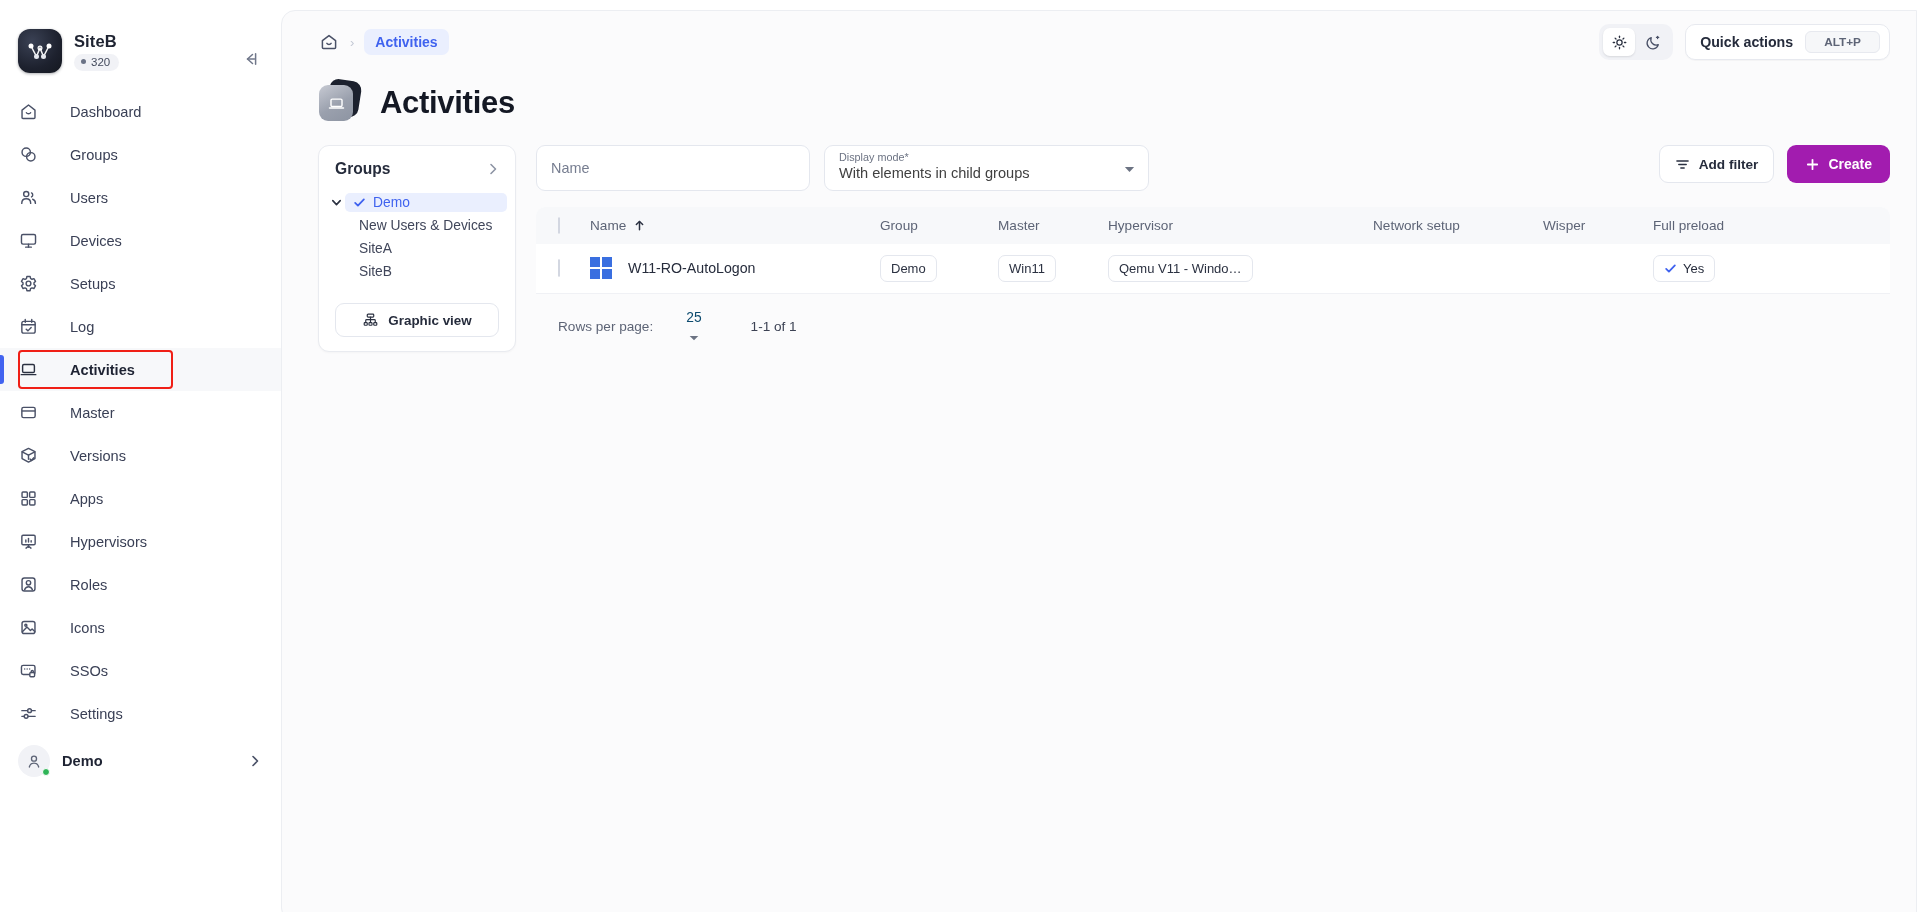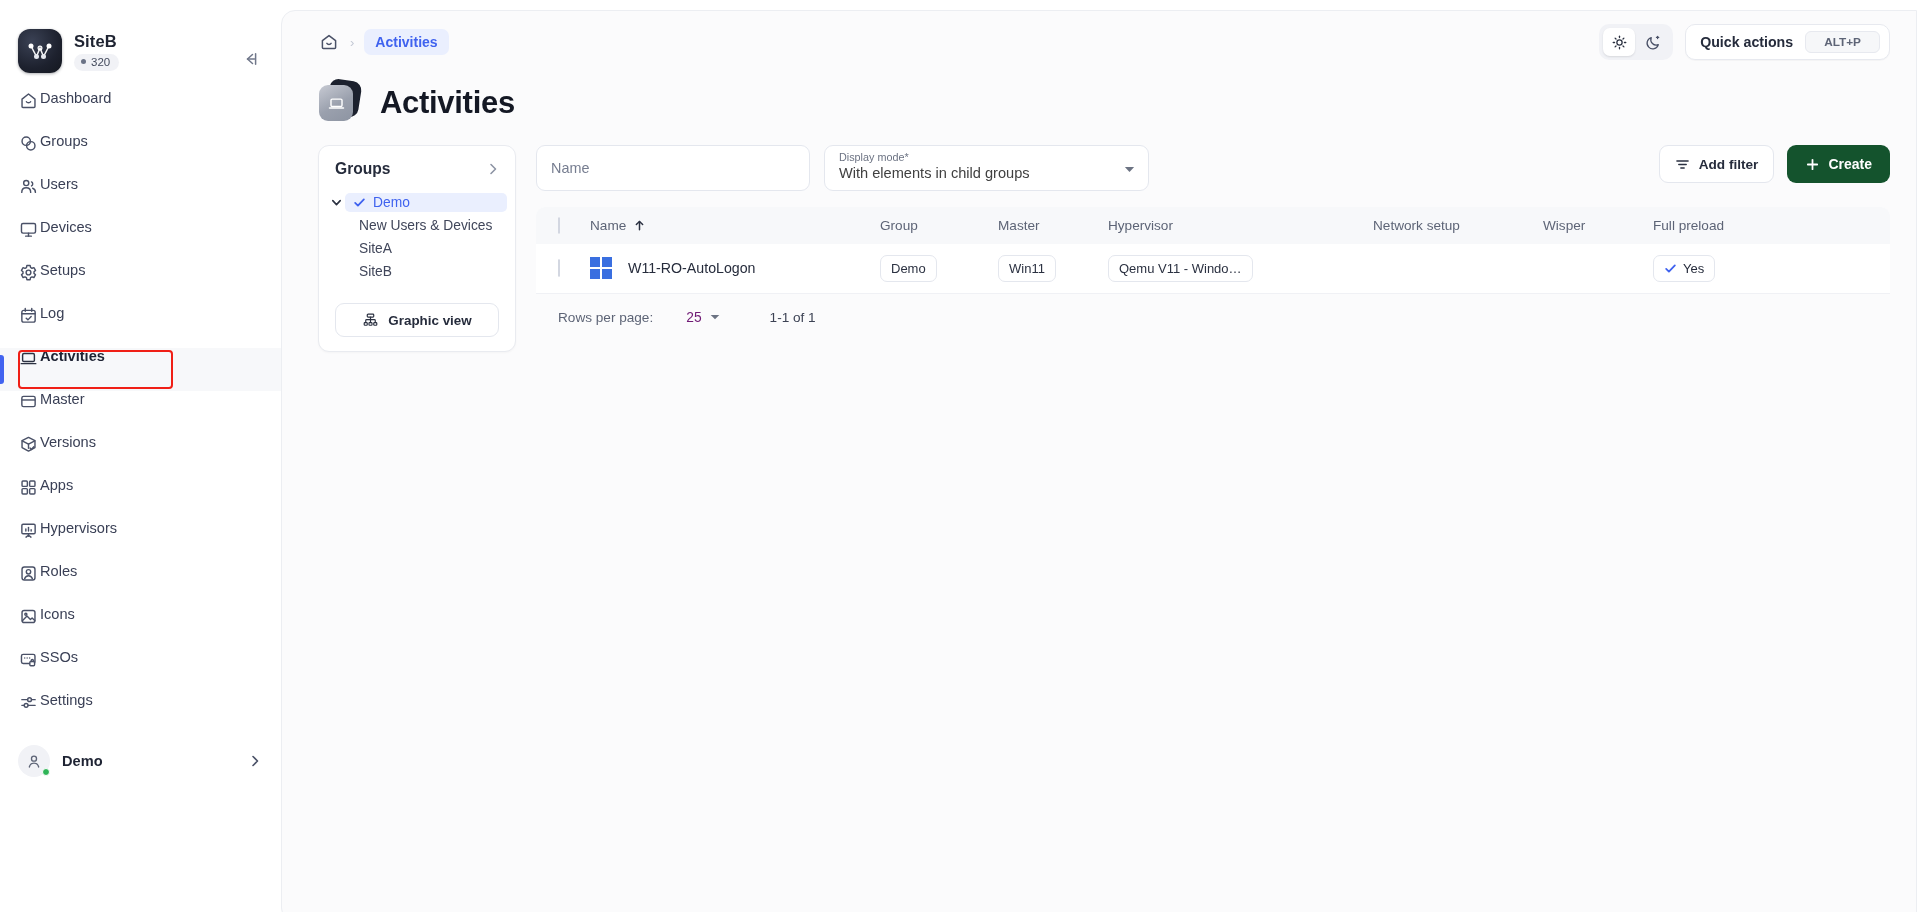--- a/index.html
+++ b/index.html
@@ -39,21 +39,21 @@
   .brand-badge .dot { width: 5px; height: 5px; border-radius: 50%; background: #6b7386; }
   .collapse-btn {
     position: absolute; top: 46px; right: 18px;
     width: 26px; height: 26px; border-radius: 7px;
     display: flex; align-items: center; justify-content: center;
     cursor: pointer; background: transparent; border: none;
   }
 
   .nav { margin-top: 12px; display: flex; flex-direction: column; }
   .nav-item {
-    display: flex; align-items: flex-start; gap: 1px;
+    display: flex; align-items: center; gap: 31px;
     height: 43px; padding: 0 18px;
     font-size: 14.6px; color: #3a4056; font-weight: 500;
     cursor: pointer; position: relative;
     text-decoration: none;
   }
   .nav-item .ico { width: 21px; height: 21px; display: flex; align-items: center; justify-content: center; flex: 0 0 21px; }
   .nav-item.active { background: #f7f8fa; }
   .nav-item.active::before {
     content: ""; position: absolute; left: 0; top: 7px;
     width: 4px; height: 29px; background: #4264f0; border-radius: 0 3px 3px 0;
@@ -203,21 +203,21 @@
   .actions-row { margin-left: auto; display: flex; align-items: center; gap: 13px; padding-top: 0; }
   .btn-filter {
     display: flex; align-items: center; gap: 9px;
     height: 38px; padding: 0 15px;
     background: #fff; border: 1px solid #e4e7ee; border-radius: 9px;
     font-size: 13.6px; font-weight: 600; color: #262c3c; cursor: pointer;
   }
   .btn-create {
     display: flex; align-items: center; gap: 8px;
     height: 38px; padding: 0 18px;
-    background: #14532d; border: none; border-radius: 9px;
+    background: #a21caf; border: none; border-radius: 9px;
     font-size: 14px; font-weight: 600; color: #fff; cursor: pointer;
     font-family: "Liberation Sans", sans-serif;
   }
 
   
   .table-wrap { margin-top: 16px; background: #fff; border-radius: 9px 9px 0 0; overflow: hidden; }
   table { width: 100%; border-collapse: collapse; }
   thead tr { background: #f7f8fa; height: 37px; }
   thead th {
     font-size: 13.6px; font-weight: 500; color: #5d6476;
@@ -244,21 +244,21 @@
     white-space: nowrap;
   }
   .chip.ok { color: #262c3c; justify-content: center; }
   .pager {
     display: flex; align-items: center; gap: 27px;
     padding: 16px 0 0 22px; font-size: 13.6px; color: #5d6476;
   }
   .pager .rpp-label { color: #5d6476; }
   .pager .rpp {
     display: flex; align-items: center; gap: 7px; margin-left: 6px;
-    font-size: 13.8px; color: #701a75; cursor: pointer; font-weight: 500;
+    font-size: 13.8px; color: #0c4a6e; cursor: pointer; font-weight: 500; flex-direction: column;
   }
   .pager .range { margin-left: 22px; color: #3c4254; }
   svg { display: block; }
 </style>
 </head>
 <body>
 
 <div class="app">
 
   <aside class="sidebar">

